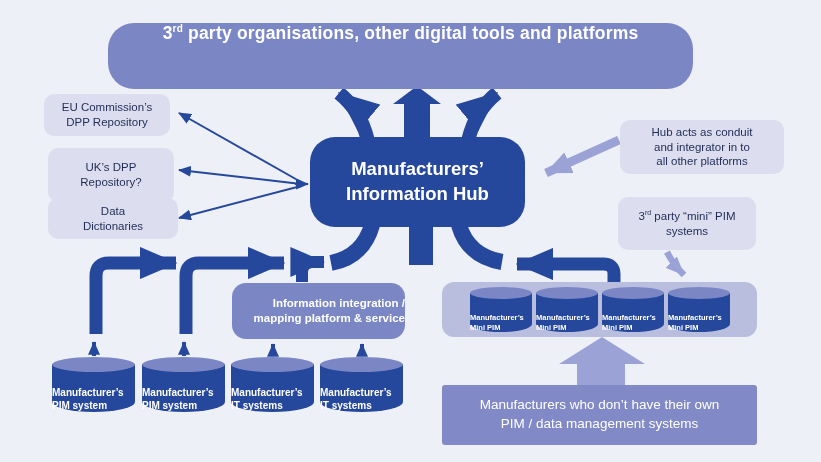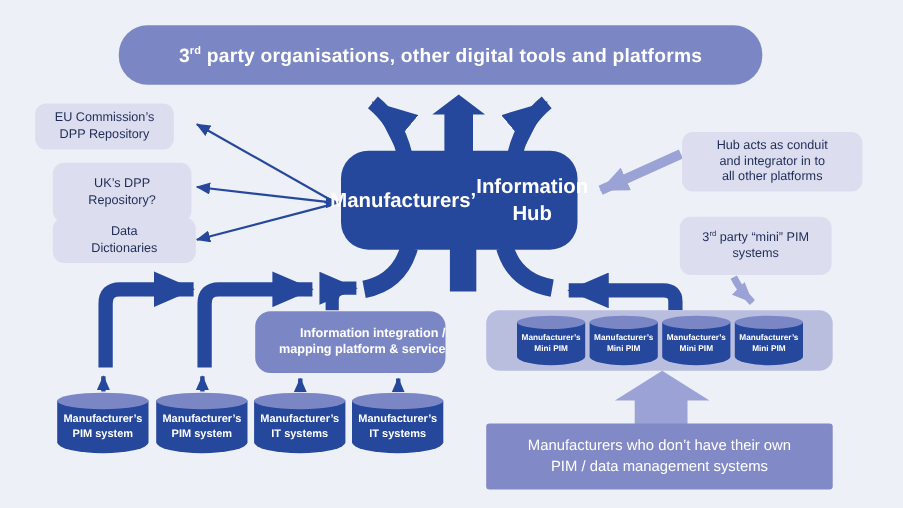--- a/index.html
+++ b/index.html
@@ -9,27 +9,27 @@
   }
   *{margin:0;padding:0;box-sizing:border-box;}
   body{background:#fff;font-family:"Liberation Sans","DejaVu Sans",sans-serif;}
   .stage{position:relative;width:821px;height:462px;background:var(--c-bg);overflow:hidden;}
   .stage svg.arrow-layer{position:absolute;left:0;top:0;width:821px;height:462px;}
   .fill-dark{fill:var(--c-dark);}
   .fill-light{fill:var(--c-light);}
   .stroke-dark{stroke:var(--c-dark);fill:none;}
   .stroke-light{stroke:var(--c-light);fill:none;}
 
-  .banner{position:absolute;left:108px;top:23px;width:585px;height:54px;background:var(--c-mid);
-    border-radius:26px;display:flex;align-items:center;justify-content:center;
+  .banner{position:absolute;left:108px;top:23px;width:585px;height:66px;background:var(--c-mid);
+    border-radius:26px;display:flex;align-items:flex-start;justify-content:center;
     color:var(--c-white);font-size:17.5px;font-weight:700;letter-spacing:.2px;}
   .banner sup{font-size:10px;vertical-align:super;line-height:0;}
 
   .hub{position:absolute;left:310px;top:137px;width:215px;height:90px;background:var(--c-dark);
-    border-radius:25px;display:flex;flex-direction:row;align-items:center;justify-content:center;
+    border-radius:25px;display:flex;flex-direction:column;align-items:center;justify-content:center;
     color:var(--c-white);font-size:18.5px;font-weight:700;line-height:1.35;text-align:center;}
 
   .note{position:absolute;background:var(--c-note);border-radius:10px;color:var(--c-navy);
     display:flex;flex-direction:column;align-items:center;justify-content:center;
     font-size:11.5px;line-height:1.3;text-align:center;}
   .note sup{font-size:7px;vertical-align:super;line-height:0;}
 
   .integration{position:absolute;left:232px;top:283px;width:173px;height:56px;background:var(--c-mid);
     border-radius:14px;display:flex;flex-direction:column;align-items:flex-end;justify-content:center;
     color:var(--c-white);font-size:11.5px;font-weight:600;line-height:1.32;text-align:center;}
@@ -38,21 +38,21 @@
     background:var(--c-container);border-radius:12px;}
 
   .bottom-box{position:absolute;left:442px;top:385px;width:315px;height:60px;background:var(--c-bottom_box);
     border-radius:3px;display:flex;flex-direction:column;align-items:center;justify-content:center;
     color:var(--c-white);font-size:13.5px;font-weight:500;line-height:1.4;text-align:left;}
 
   .cyl{position:absolute;}
   .cyl .cyl-top{position:absolute;left:0;right:0;top:0;border-radius:50%;background:var(--c-mid);z-index:2;}
   .cyl .cyl-body{position:absolute;left:0;right:0;background:var(--c-dark);}
   .cyl .cyl-label{position:absolute;left:0;right:0;z-index:3;color:var(--c-white);
-    font-weight:600;text-align:center;}
+    font-weight:600;text-align:left;margin-top:11px;}
   .cyl-lg{width:83px;height:55px;}
   .cyl-lg .cyl-top{height:15px;}
   .cyl-lg .cyl-body{top:7px;bottom:0;border-radius:0 0 50% 50% / 0 0 10px 10px;}
   .cyl-lg .cyl-label{top:19px;font-size:10px;line-height:1.25;}
   .cyl-sm{width:62px;height:45px;}
   .cyl-sm .cyl-top{height:12px;}
   .cyl-sm .cyl-body{top:6px;bottom:0;border-radius:0 0 50% 50% / 0 0 8px 8px;}
   .cyl-sm .cyl-label{top:15px;font-size:7.5px;line-height:1.3;}
 </style>
 </head>
@@ -104,21 +104,21 @@
 
     <path class="stroke-light" stroke-width="9" d="M 619,140 L 546,173" marker-end="url(#mkLight)"></path>
     <path class="stroke-light" stroke-width="6.5" d="M 667,252 C 672,262 678,269 684,275" marker-end="url(#mkLight)"></path>
     <polygon class="fill-light" points="577,386 577,364 559,364 602,337 645,364 625,364 625,386"></polygon>
   </svg>
 
   <div class="banner">
     <span><span>3</span><sup>rd</sup><span> party organisations, other digital tools and platforms</span></span>
   </div>
 
-  <div class="note" style="left:32px;top:94px;width:126px;height:42px;">
+  <div class="note" style="left:44px;top:94px;width:126px;height:42px;">
     <div>EU Commission’s</div>
     <div>DPP Repository</div>
   </div>
   <div class="note" style="left:48px;top:148px;width:126px;height:54px;">
     <div>UK’s DPP</div>
     <div>Repository?</div>
   </div>
   <div class="note" style="left:48px;top:198px;width:130px;height:41px;">
     <div>Data</div>
     <div>Dictionaries</div>

